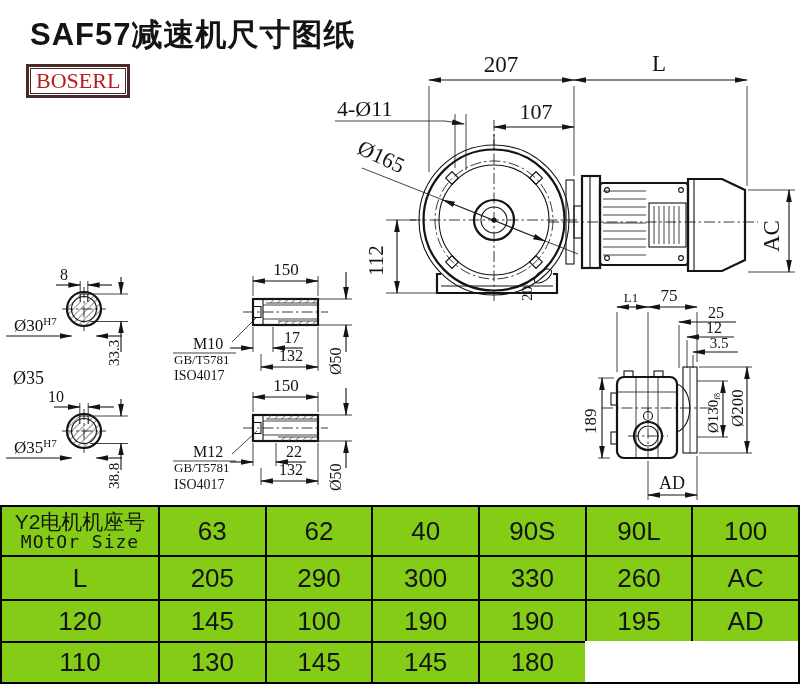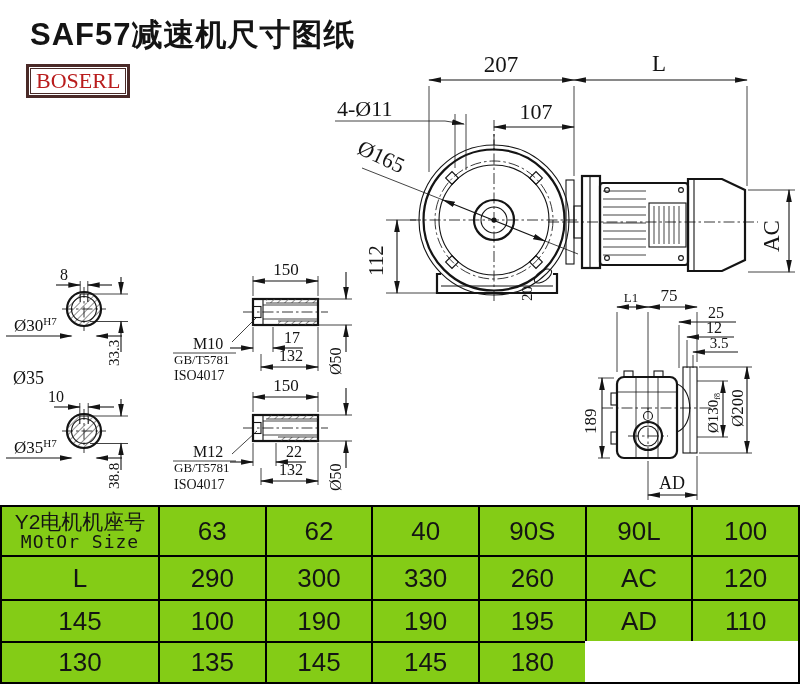--- a/index.html
+++ b/index.html
@@ -340,34 +340,34 @@
       <span class="head-en">MOtOr Size</span>
     </div>
     <div class="cell">63</div>
     <div class="cell">62</div>
     <div class="cell">40</div>
     <div class="cell">90S</div>
     <div class="cell">90L</div>
     <div class="cell">100</div>
 
     <div class="cell">L</div>
+    <div class="cell">205</div>
     <div class="cell">290</div>
     <div class="cell">300</div>
     <div class="cell">330</div>
     <div class="cell">260</div>
 
     <div class="cell">AC</div>
     <div class="cell">120</div>
     <div class="cell">145</div>
     <div class="cell">100</div>
     <div class="cell">190</div>
     <div class="cell">190</div>
     <div class="cell">195</div>
 
     <div class="cell">AD</div>
     <div class="cell">110</div>
     <div class="cell">130</div>
-    <div class="cell">135</div>
     <div class="cell">145</div>
     <div class="cell">145</div>
     <div class="cell">180</div>
   </div>
 </div>
 
 </body></html>

